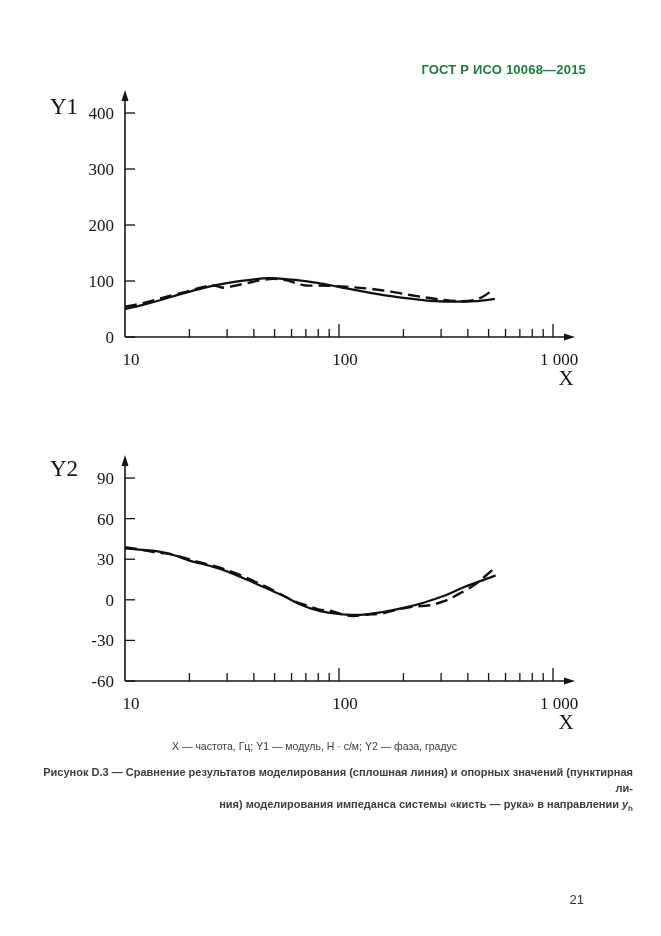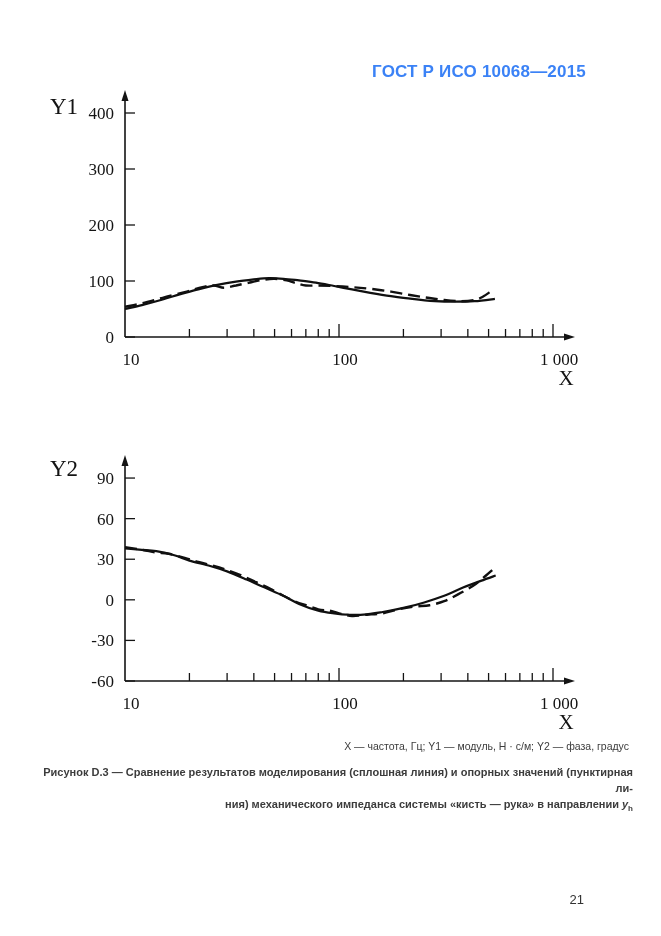--- a/index.html
+++ b/index.html
@@ -1,32 +1,32 @@
 <!DOCTYPE html>
 <html><head>
 <meta charset="utf-8">
 <style>
   html,body{margin:0;padding:0;background:#ffffff;}
   body{width:661px;height:936px;position:relative;overflow:hidden;
        font-family:"Liberation Sans",sans-serif;color:#1c1c1c;}
   .page{position:absolute;inset:0;background:#ffffff;}
-  .doc-header{position:absolute;top:62px;right:75px;font-size:17px;font-weight:bold;
-              letter-spacing:.2px;color:#3b82f6;}
+  .doc-header{position:absolute;top:62px;right:75px;font-size:13px;font-weight:bold;
+              letter-spacing:.2px;color:#15803d;}
   .chart-block{position:absolute;left:40px;}
   #block0{top:85px;}
   #block1{top:450px;}
   svg{display:block;overflow:visible;}
   .ax{stroke:#141414;stroke-width:1.6;}
   .tick{stroke-width:1.3;}
   .ah{fill:#141414;stroke:none;}
   .tl{font-family:"Liberation Serif",serif;font-size:17px;fill:#141414;}
   .axlab{font-family:"Liberation Serif",serif;fill:#141414;}
   .ln{fill:none;stroke:#101010;stroke-width:2.2;stroke-linejoin:round;stroke-linecap:butt;}
   .ln.dashed{stroke-width:2.4;stroke-dasharray:12 6;}
-  .legend-line{position:absolute;top:740px;left:0;width:629px;text-align:right;
+  .legend-line{position:absolute;top:740px;left:0;width:629px;text-align:center;
                font-size:10.5px;color:#3c3c3c;}
   .caption{position:absolute;top:764px;left:28px;right:28px;text-align:right;
            font-size:11px;line-height:16px;color:#3c3c3c;font-weight:bold;}
   .caption i{font-style:italic;margin-left:3px;}
   .caption sub{font-size:8px;}
   .page-number{position:absolute;top:892px;right:77px;font-size:13px;color:#333;}
 </style>
 </head>
 <body>
 
@@ -121,18 +121,18 @@
         <path d="M85.0,97.1C87.8,97.5 96.7,98.9 101.9,99.8C107.2,100.7 111.8,101.8 116.3,102.5C120.7,103.1 124.0,102.9 128.7,103.8C133.4,104.7 139.7,106.5 144.7,107.9C149.6,109.2 153.4,110.6 158.3,111.9C163.1,113.3 169.0,114.6 173.8,116.0C178.6,117.3 182.5,118.5 187.1,120.1C191.7,121.6 196.6,123.4 201.4,125.5C206.3,127.5 211.2,130.0 216.1,132.2C221.0,134.5 226.2,136.7 230.8,139.0C235.3,141.3 239.5,143.7 243.4,145.8C247.4,147.8 250.8,149.6 254.6,151.2C258.3,152.8 261.9,153.9 265.9,155.2C269.8,156.6 274.4,158.4 278.3,159.3C282.2,160.2 285.8,160.0 289.2,160.6C292.7,161.3 295.2,162.4 299.0,163.3C302.8,164.3 307.3,165.8 312.0,166.1C316.6,166.3 321.8,165.2 326.9,164.7C332.0,164.3 337.4,164.3 342.7,163.3C348.0,162.4 353.4,160.4 358.7,159.3C363.9,158.2 369.2,157.3 374.4,156.6C379.5,155.9 384.6,156.1 389.6,155.2C394.5,154.3 399.4,153.0 404.2,151.2C408.9,149.4 413.3,146.9 418.0,144.4C422.8,141.9 428.2,139.0 432.4,136.3C436.5,133.6 439.5,130.9 442.8,128.2C446.1,125.5 450.7,121.4 452.2,120.1" class="ln dashed"></path>
         <text x="10" y="26" class="axlab" font-size="23">Y2</text>
         <text x="526" y="279" class="axlab" font-size="21" text-anchor="middle">X</text>
       </svg>
   </div>
 
   <div class="legend-line">X — частота, Гц; Y1 — модуль, Н · с/м; Y2 — фаза, градус</div>
 
   <div class="caption">
     <span>Рисунок D.3 — Сравнение результатов моделирования (сплошная линия) и опорных значений (пунктирная ли-</span><br>
-    <span>ния) механического импеданса системы «кисть — рука» в направлении</span><i>y</i><sub>h</sub>
+    <span>ния) моделирования импеданса системы «кисть — рука» в направлении</span><i>y</i><sub>h</sub>
   </div>
 
   <div class="page-number">21</div>
 
 </div>
 
 </body></html>

